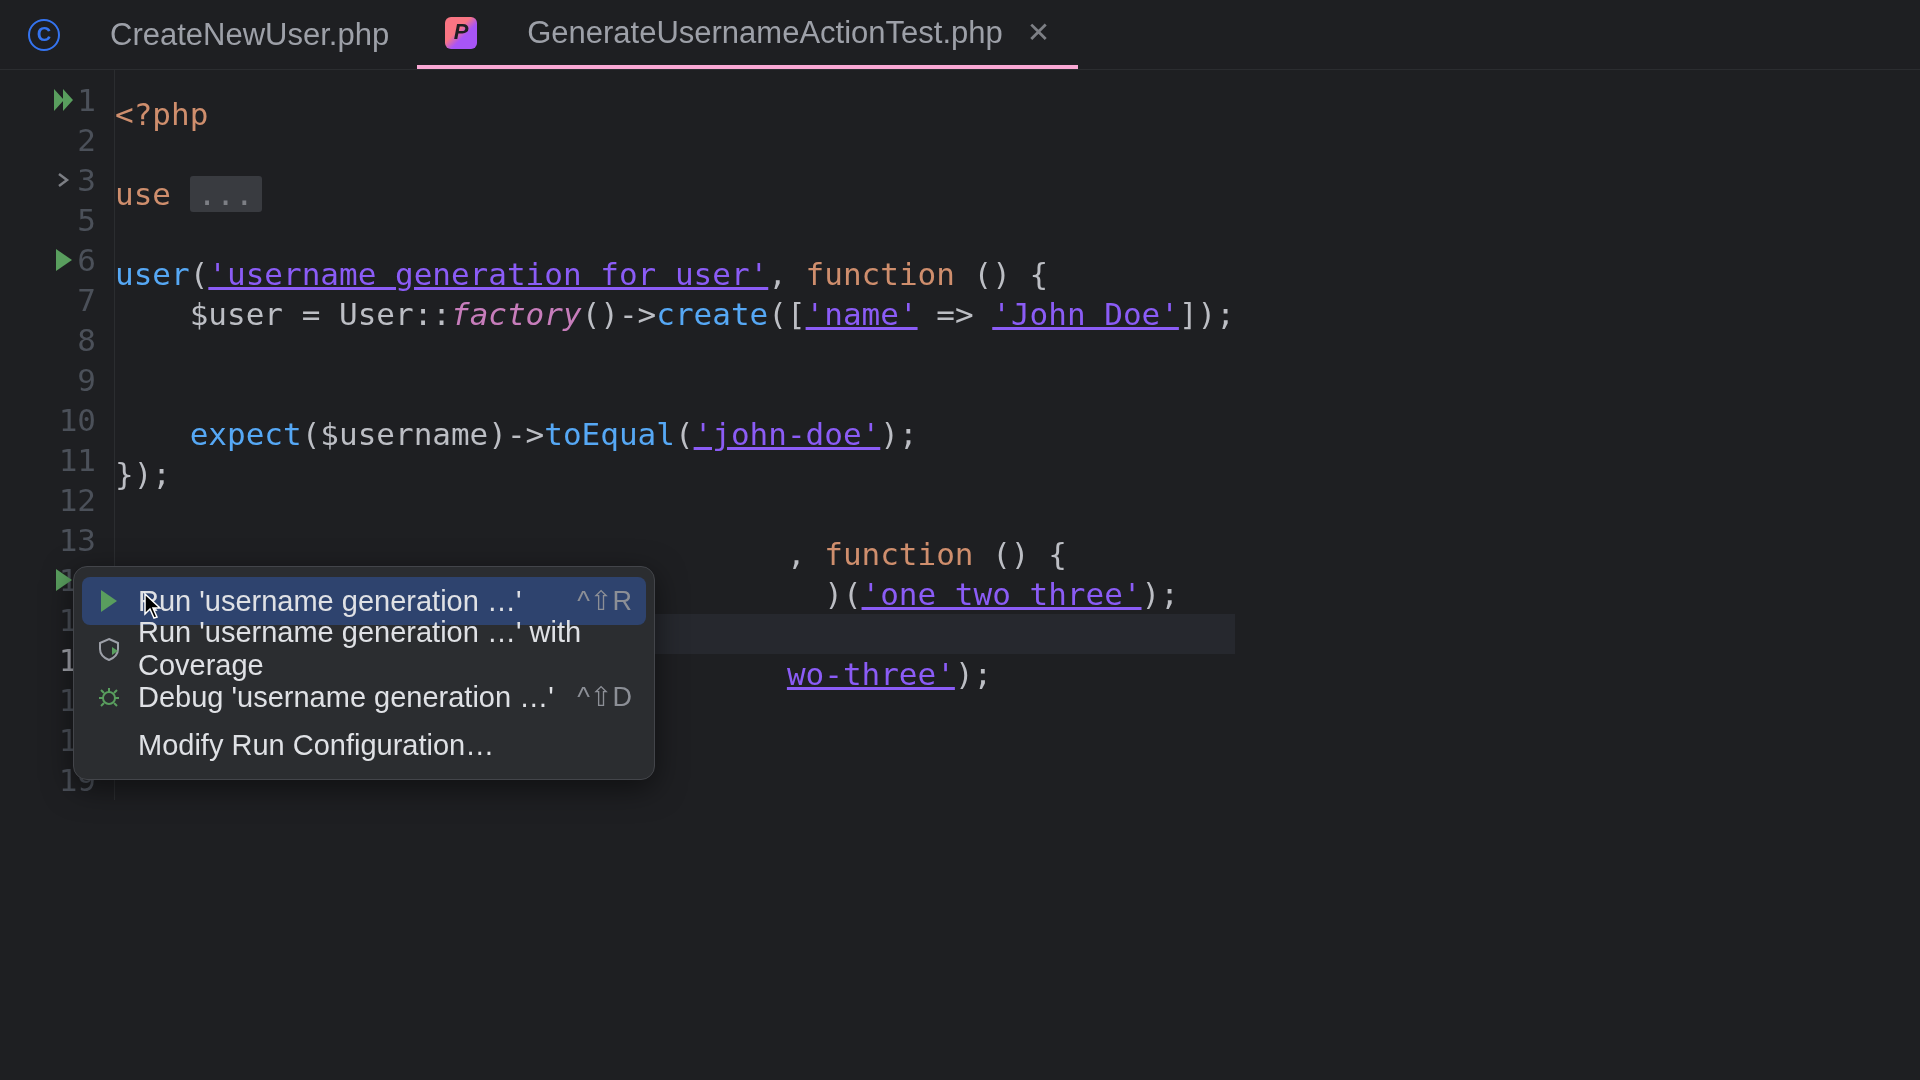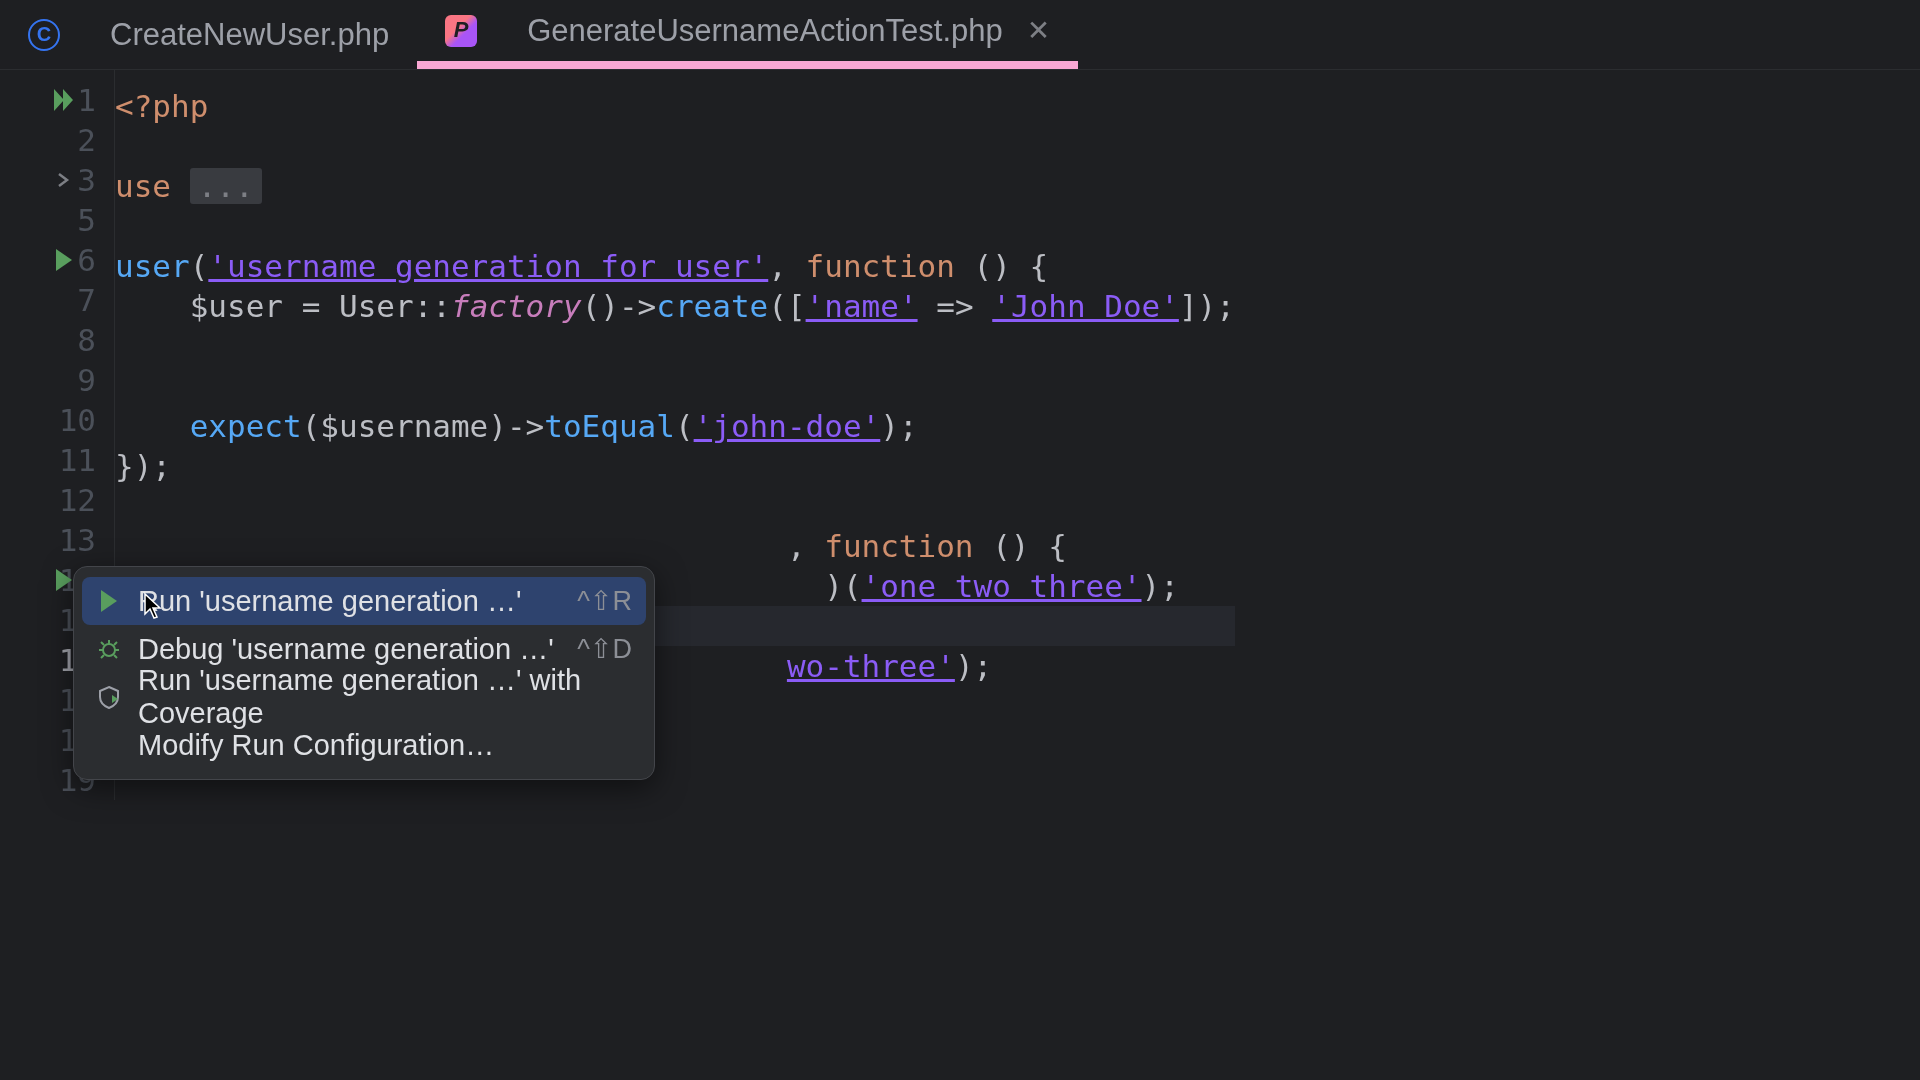--- a/index.html
+++ b/index.html
@@ -21,21 +21,21 @@
     .tab {
       display: flex;
       align-items: center;
       padding: 0 28px;
       gap: 14px;
       font-size: 31px;
       cursor: pointer;
       position: relative;
     }
     .tab.active {
-      border-bottom: 8px solid #f9a8d4;
+      border-bottom: 4px solid #f9a8d4;
     }
     .tab-filename { color: #9da0a8; margin-left: 36px; }
     .tab-close {
       color: #7d7f85;
       font-size: 28px;
       margin-left: 10px;
     }
     .icon-copyright {
       width: 32px; height: 32px;
       border: 2.5px solid #3574f0;
@@ -94,21 +94,21 @@
       position: absolute;
       left: 54px;
       display: flex;
       align-items: center;
       justify-content: center;
     }
     .run-icon svg { fill: #599e5e; }
     .fold-icon { color: #7d7f85; }
     .dbl-run svg { fill: #599e5e; }
     .code {
-      padding-top: 16px;
+      padding-top: 24px;
       font-family: 'Consolas', 'Monaco', monospace;
       font-size: 31px;
       line-height: 40px;
     }
     .code-line {
       height: 40px;
       white-space: pre;
     }
     .code-line.current { background: #26282e; }
     .tk-kw { color: #cf8e6d; }
@@ -285,38 +285,38 @@
     <span class="menu-icon">
       <svg width="20" height="22" viewBox="0 0 20 22" fill="#599e5e">
           <path d="M2 0 L18 11 L2 22 Z"></path>
         </svg>
     </span>
     <span class="menu-label">Run 'username generation …'</span>
     <span class="menu-shortcut">^⇧R</span>
   </div>
   <div class="menu-item">
     <span class="menu-icon">
+      <svg width="22" height="24" viewBox="0 0 22 24" fill="none" stroke="#9da0a8" stroke-width="2">
+          <path d="M11 2 L20 6 V12 C20 17 16 21 11 23 C6 21 2 17 2 12 V6 Z"></path>
+          <path d="M14 10 L20 14 L14 18 Z" fill="#599e5e" stroke="none"></path>
+        </svg>
+    </span>
+    <span class="menu-label">Run 'username generation …' with Coverage</span>
+  </div>
+  <div class="menu-item">
+    <span class="menu-icon">
       <svg width="24" height="24" viewBox="0 0 24 24" fill="none" stroke="#599e5e" stroke-width="2">
           <circle cx="12" cy="13" r="6"></circle>
           <path d="M12 7 V3 M6 13 H2 M22 13 H18 M7 8 L4 5 M17 8 L20 5 M7 18 L4 21 M17 18 L20 21"></path>
         </svg>
     </span>
     <span class="menu-label">Debug 'username generation …'</span>
     <span class="menu-shortcut">^⇧D</span>
   </div>
   <div class="menu-item">
-    <span class="menu-icon">
-      <svg width="22" height="24" viewBox="0 0 22 24" fill="none" stroke="#9da0a8" stroke-width="2">
-          <path d="M11 2 L20 6 V12 C20 17 16 21 11 23 C6 21 2 17 2 12 V6 Z"></path>
-          <path d="M14 10 L20 14 L14 18 Z" fill="#599e5e" stroke="none"></path>
-        </svg>
-    </span>
-    <span class="menu-label">Run 'username generation …' with Coverage</span>
-  </div>
-  <div class="menu-item">
     <span class="menu-icon"></span>
     <span class="menu-label">Modify Run Configuration…</span>
   </div>
 </div>
 
 <svg class="cursor-pointer" viewBox="0 0 20 28">
   <path d="M2 2 L2 22 L7 17 L11 26 L14 25 L10 16 L17 16 Z" fill="#000" stroke="#fff" stroke-width="1.5"></path>
 </svg>
 
 </body></html>

